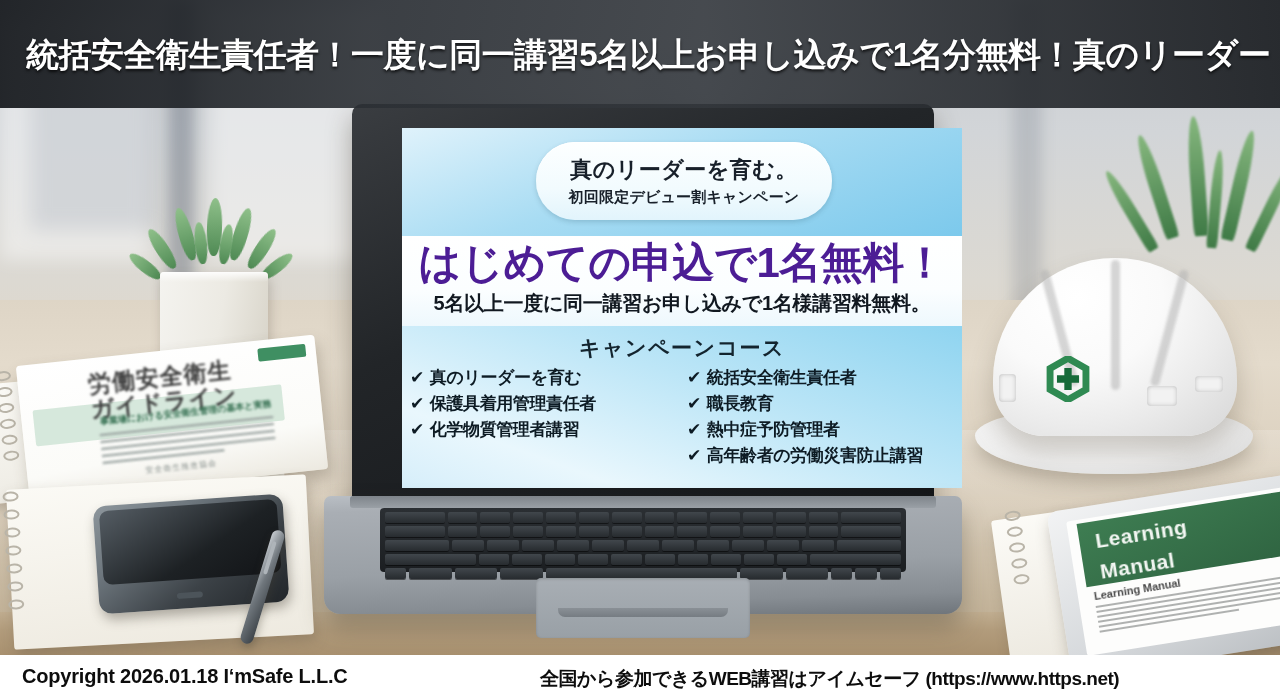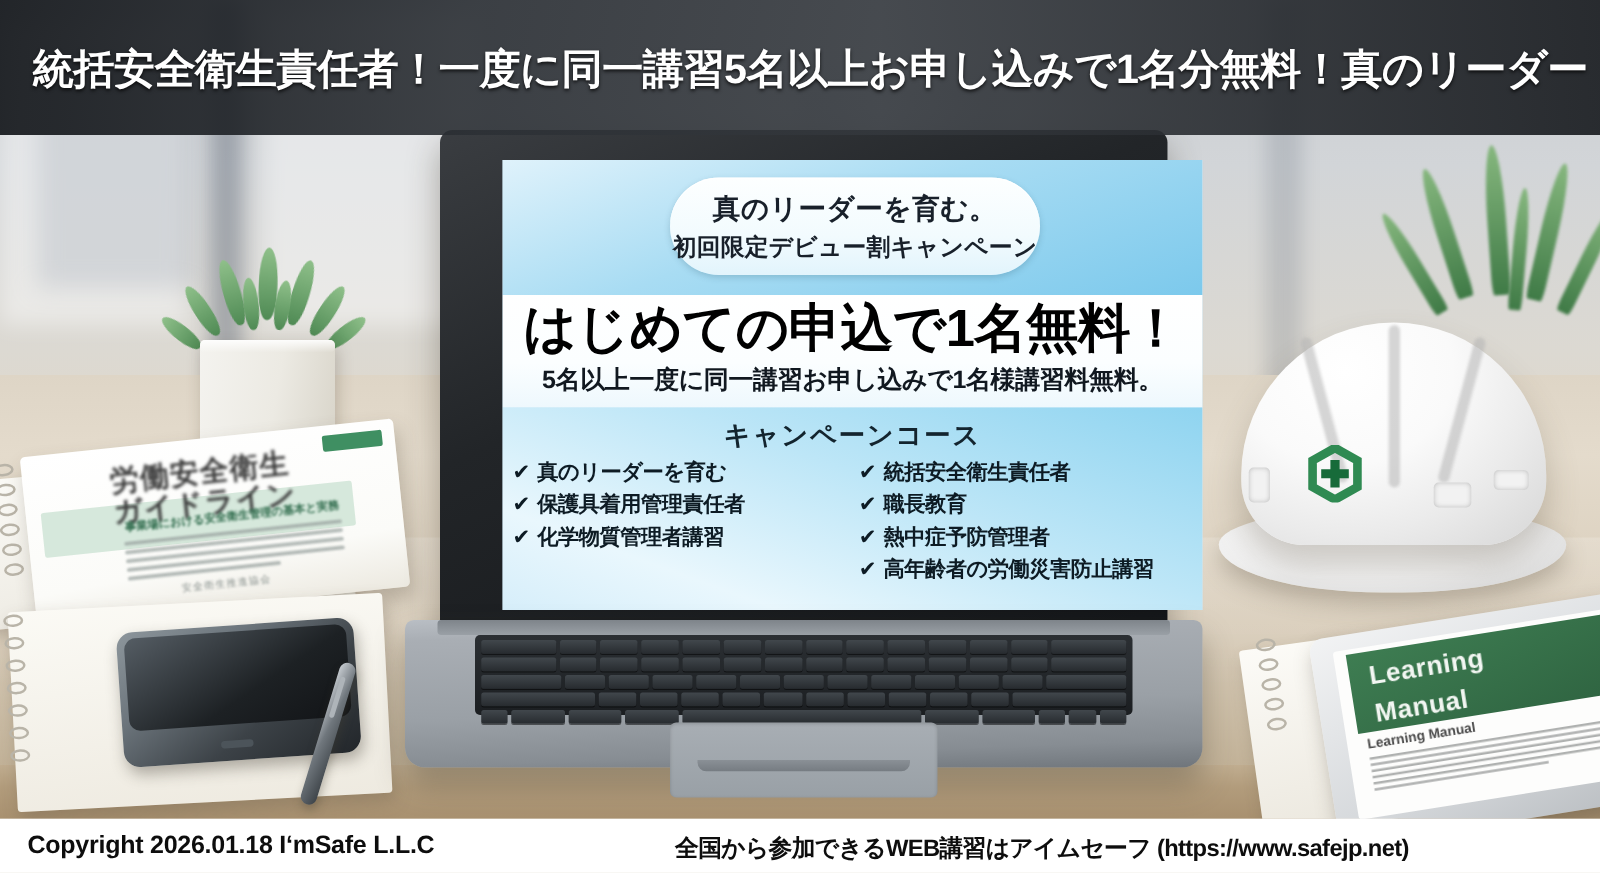--- a/index.html
+++ b/index.html
@@ -159,25 +159,25 @@
   .sc-mid { position:absolute; left:0; top:108px; width:560px; height:90px;
     background:linear-gradient(180deg,#ffffff 0%,#fbfeff 60%,#eef8fd 100%); }
   .sc-bot { position:absolute; left:0; top:198px; width:560px; height:162px;
     background:linear-gradient(200deg,#8fd4f0 0%,#bde6f7 42%,#e9f7fd 78%,#d6eefa 100%); }
 
   .pill { position:absolute; left:134px; top:14px; width:296px; height:78px;
     background:linear-gradient(180deg,#fdffff 0%,#f2fbfe 60%,#e2f4fc 100%);
     border-radius:40px; box-shadow:0 2px 5px rgba(40,80,100,.22), inset 0 1px 0 #fff;
     display:flex; flex-direction:column; align-items:center; justify-content:center; }
   .pill-l1 { font-size:22px; font-weight:700; color:#18202a; letter-spacing:.5px; }
-  .pill-l2 { font-size:19px; font-weight:700; color:#18202a; letter-spacing:.2px;
+  .pill-l2 { font-size:15px; font-weight:700; color:#18202a; letter-spacing:.2px;
     margin-top:3px; }
 
   .headline { position:absolute; left:0; top:110px; width:560px; text-align:center;
-    font-size:42px; font-weight:700; color:#000000; letter-spacing:-.5px; line-height:50px; }
+    font-size:42px; font-weight:700; color:#4c1d95; letter-spacing:-.5px; line-height:50px; }
   .subline { position:absolute; left:0; top:162px; width:560px; text-align:center;
     font-size:20px; font-weight:700; color:#111820; letter-spacing:-.3px; }
 
   .courses-title { position:absolute; left:0; top:206px; width:560px; text-align:center;
     font-size:21px; font-weight:700; color:#13242e; letter-spacing:1.5px; }
   .cols { position:absolute; left:8px; top:240px; width:544px; display:flex; gap:10px; }
   .col { flex:1; }
   .citem { display:flex; align-items:flex-start; gap:6px; margin-bottom:7px;
     font-size:17px; font-weight:700; color:#0d1b24; line-height:19px; letter-spacing:-.4px; }
   .chk { font-size:17px; font-weight:700; color:#0d1b24; flex:0 0 auto; line-height:19px; }
@@ -463,16 +463,16 @@
     </div>
 
   </div>
 
   <div class="topband">
     <div>統括安全衛生責任者！一度に同一講習5名以上お申し込みで1名分無料！真のリーダー</div>
   </div>
 
   <div class="footer">
     <div class="f-left">Copyright 2026.01.18 I‘mSafe L.L.C</div>
-    <div class="f-right">全国から参加できるWEB講習はアイムセーフ (https://www.safejp.net)</div>
+    <div class="f-right">全国から参加できるWEB講習はアイムセーフ (https://www.https.net)</div>
   </div>
 
 </div>
 
 </body></html>

